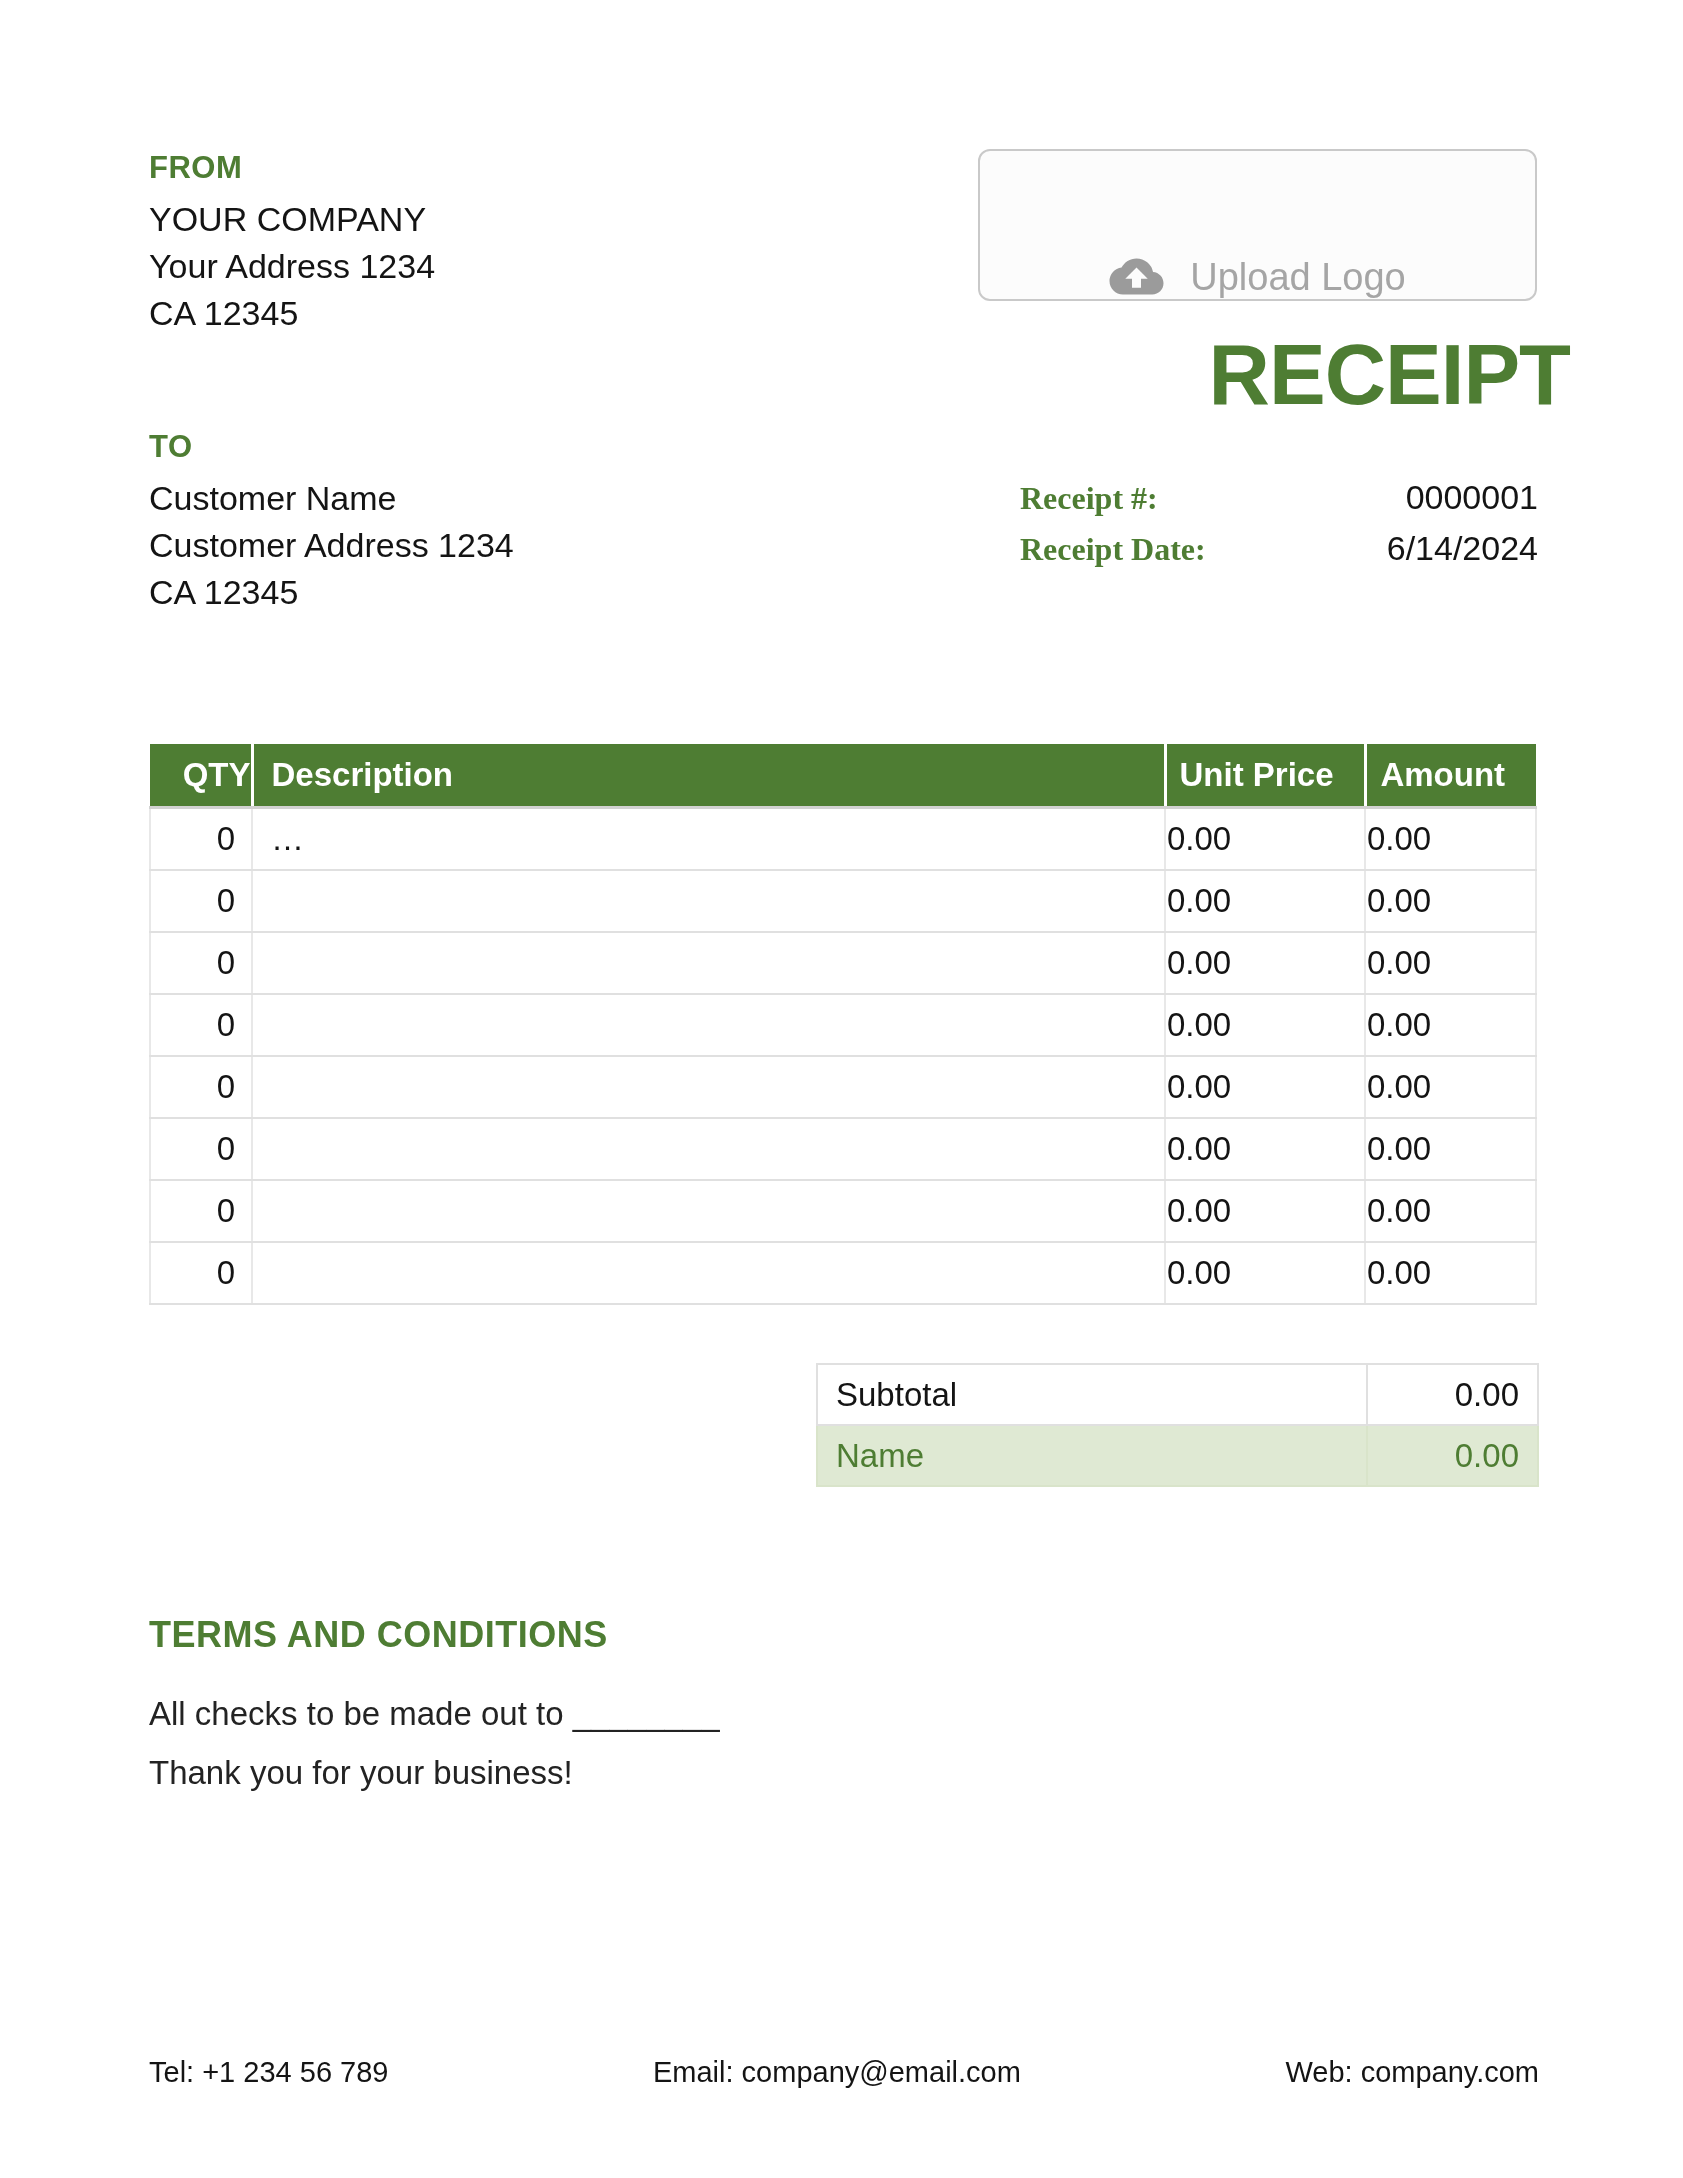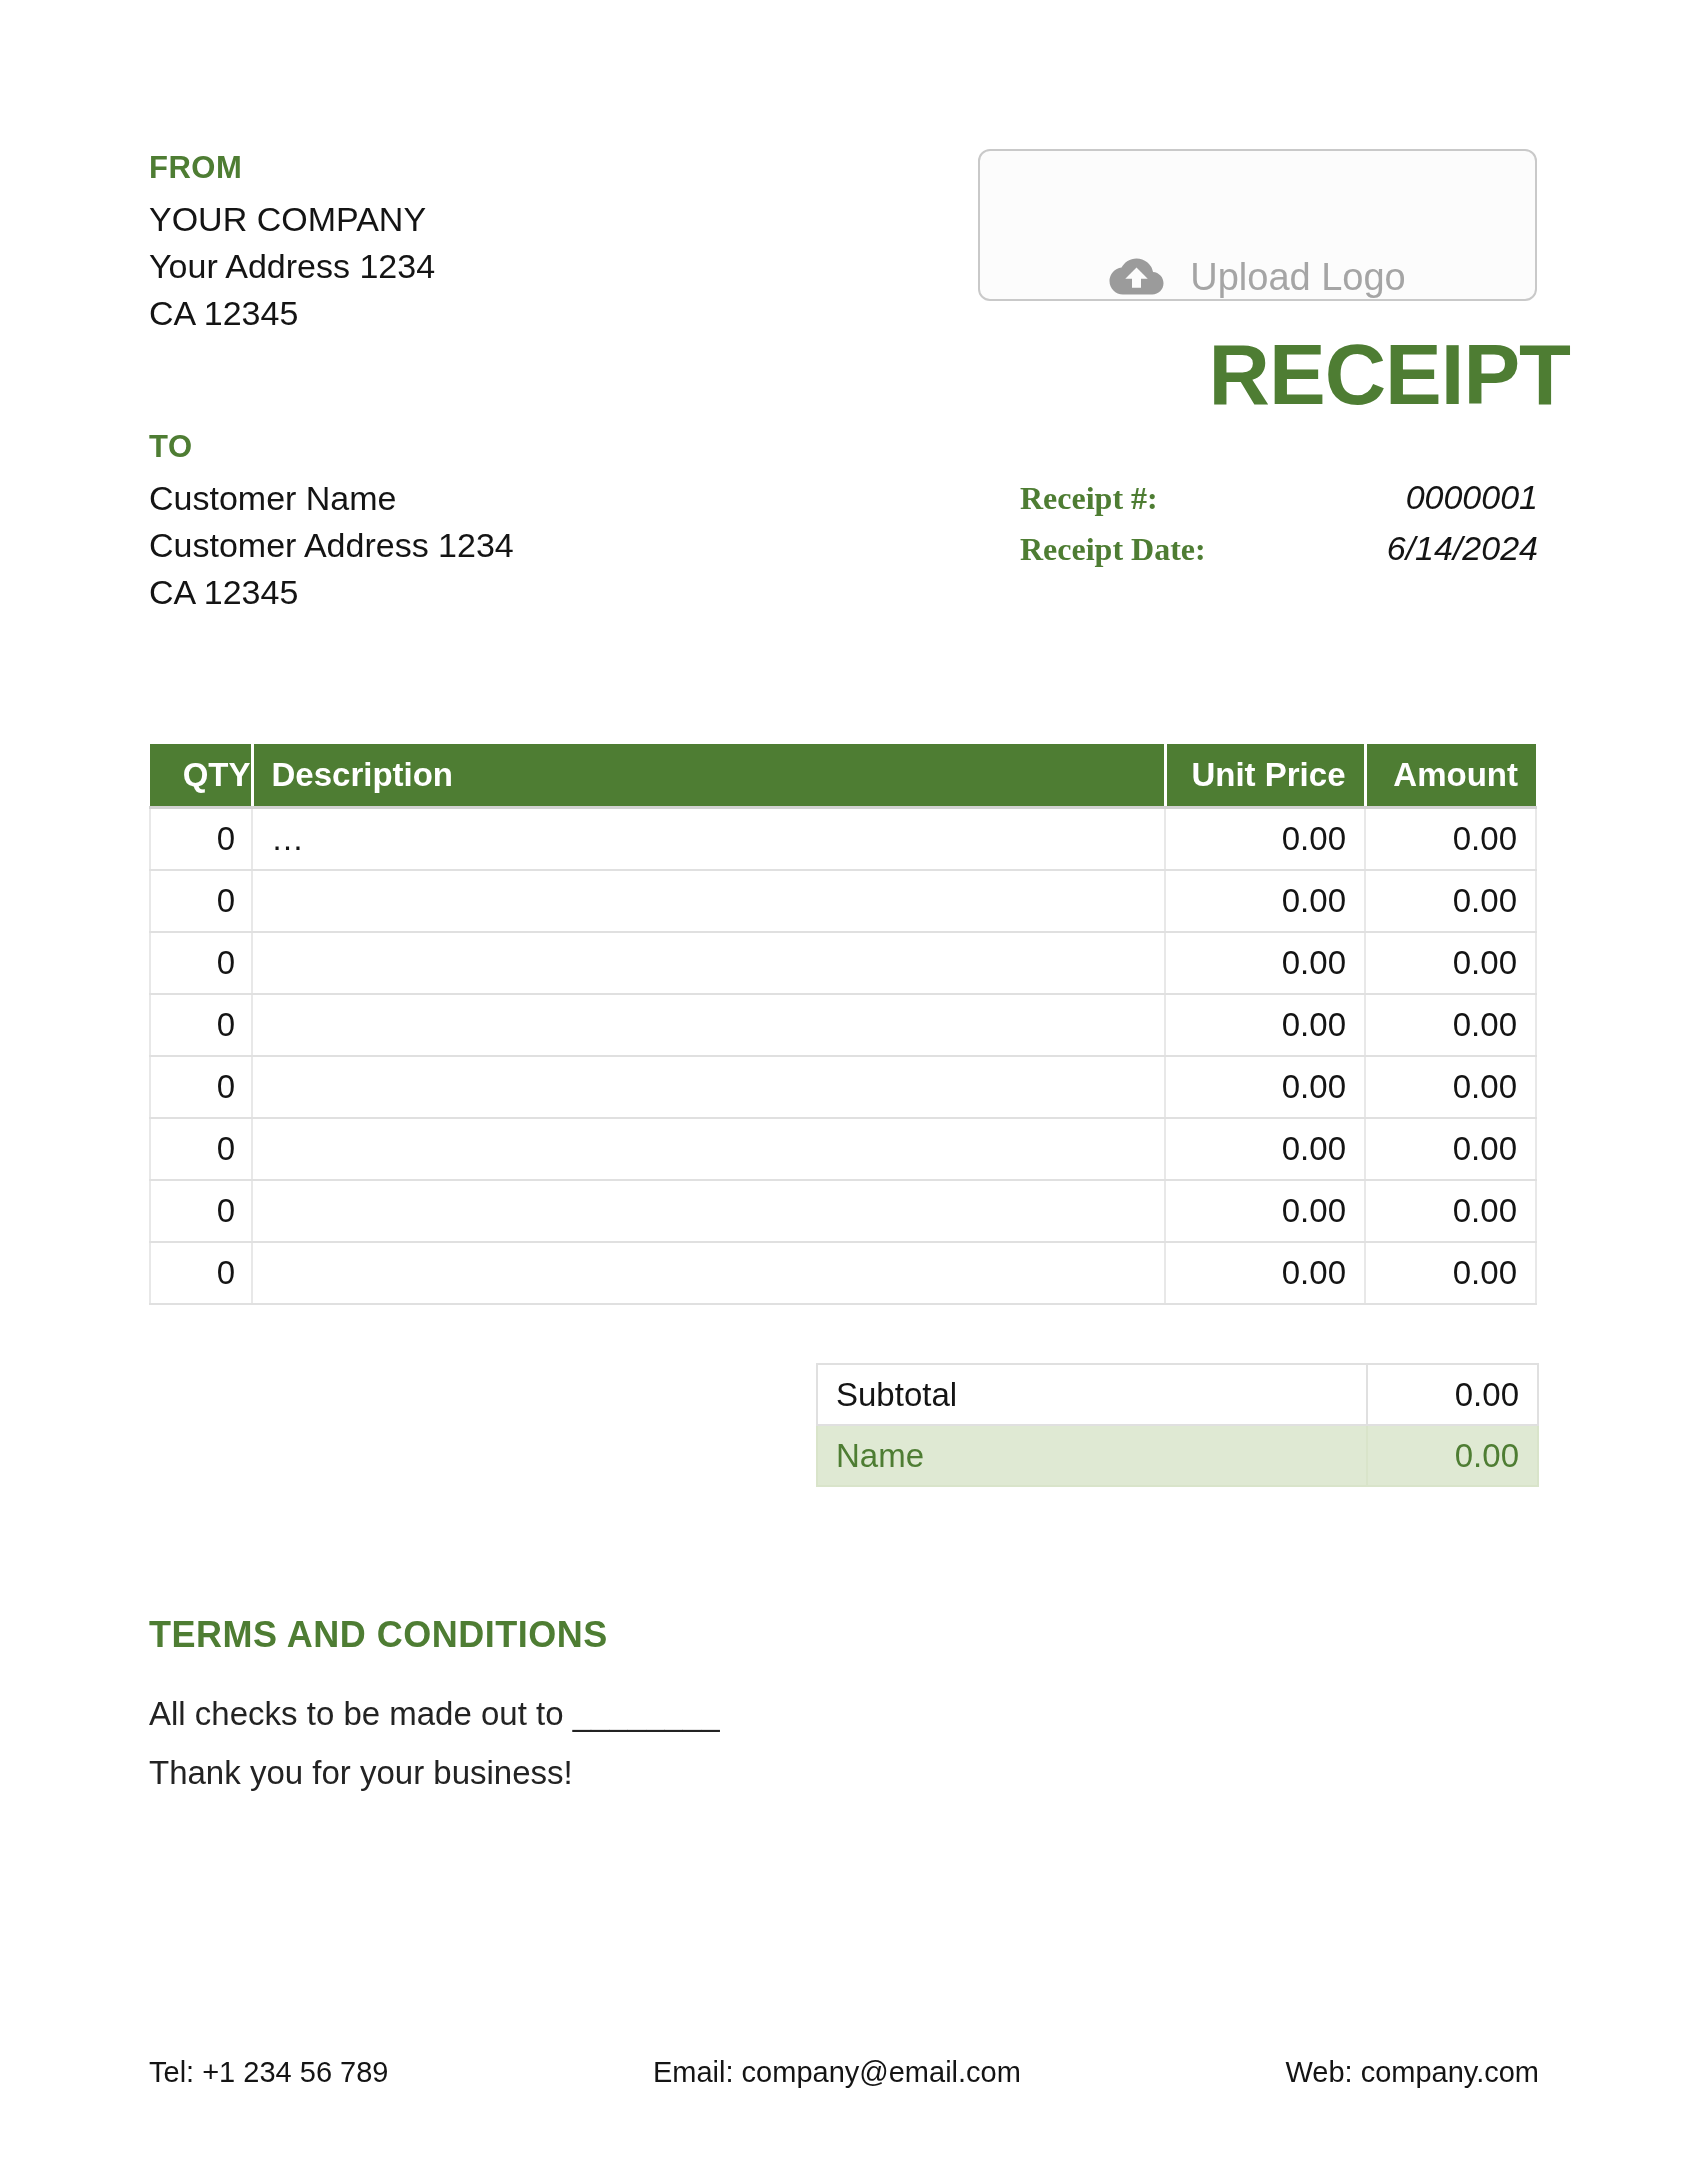--- a/index.html
+++ b/index.html
@@ -39,21 +39,21 @@
 
   
   .receipt-title {
     position: absolute; top: 334px; right: 146px;
     font-size: 85px; line-height: 81px; font-weight: bold;
     color: #4e7d33; letter-spacing: -1px;
   }
   .meta-block { position: absolute; left: 1020px; top: 478px; width: 518px; }
   .meta-row { display: flex; justify-content: space-between; align-items: baseline; height: 51px; }
   .meta-label { font-size: 32px; font-weight: bold; color: #4e7d33; font-family: Liberation Serif, serif; }
-  .meta-value { font-size: 34px; color: #141414; font-style: italic; }
+  .meta-value { font-size: 34px; color: #141414; }
 
   
   .items-wrap { position: absolute; left: 149px; top: 744px; width: 1386px; }
   table.items {
     width: 1386px; border-collapse: collapse; table-layout: fixed;
     font-size: 33px;
   }
   table.items thead th {
     background: #4e7d33; color: #ffffff; font-weight: bold;
     height: 60px; vertical-align: middle;
@@ -65,21 +65,21 @@
     height: 58px; vertical-align: middle;
     border-bottom: 2px solid #e0e0e0;
     border-left: 2px solid #e8e8e8;
     border-right: 2px solid #e8e8e8;
     color: #141414;
     overflow: hidden; white-space: nowrap;
   }
   .c-qty   { text-align: right; padding-right: 16px; }
   th.c-qty { text-align: right;  padding-left: 16px; padding-right: 0; }
   .c-desc  { text-align: left;  padding-left: 18px; }
-  .c-unit, .c-amt { text-align: right; padding-right: 18px; }
+  .c-unit, .c-amt { padding-right: 18px; }
 
   
   .totals-wrap { position: absolute; left: 816px; top: 1363px; width: 722px; }
   table.totals {
     width: 722px; border-collapse: collapse; table-layout: fixed;
     font-size: 33px;
   }
   table.totals td {
     height: 57px; vertical-align: middle;
     border: 2px solid #e0e0e0;

